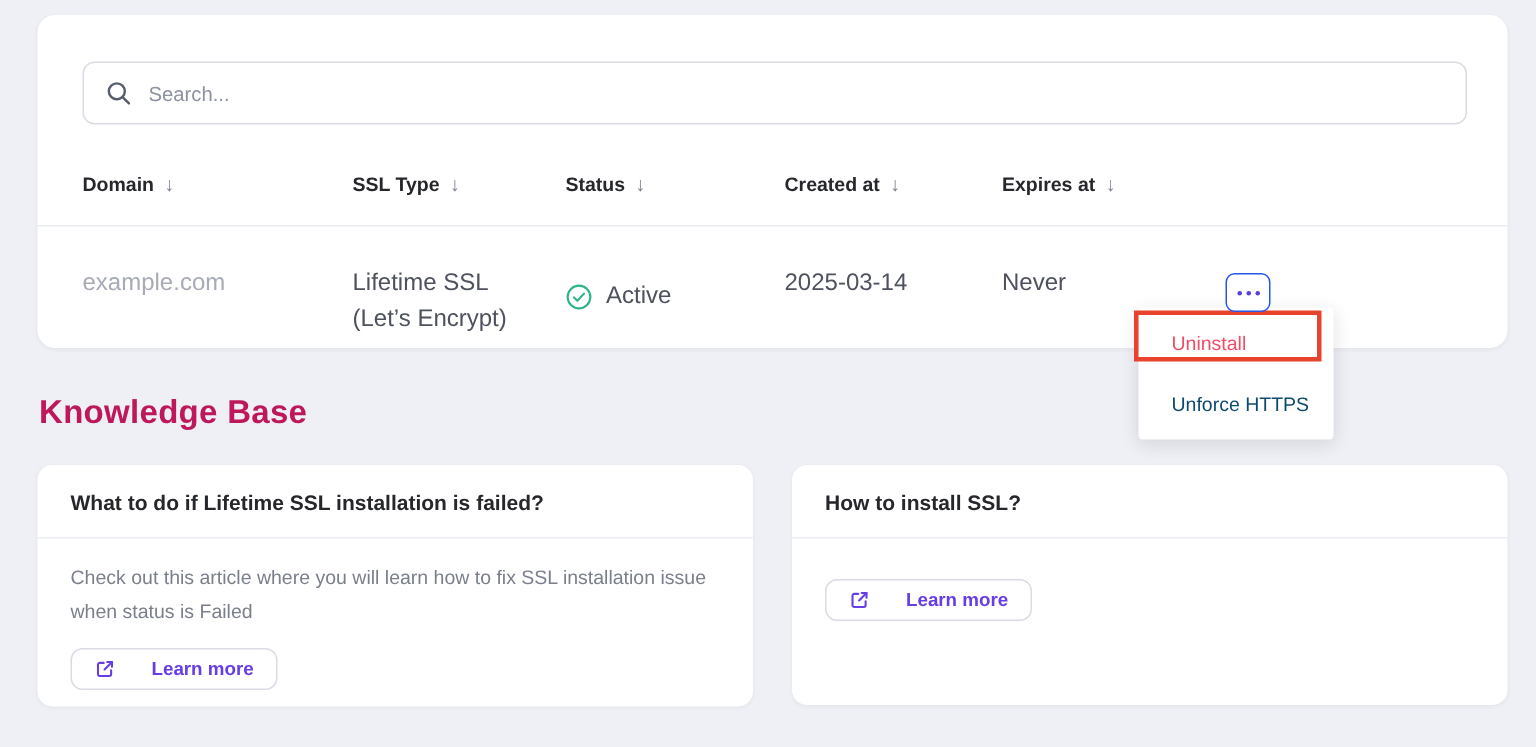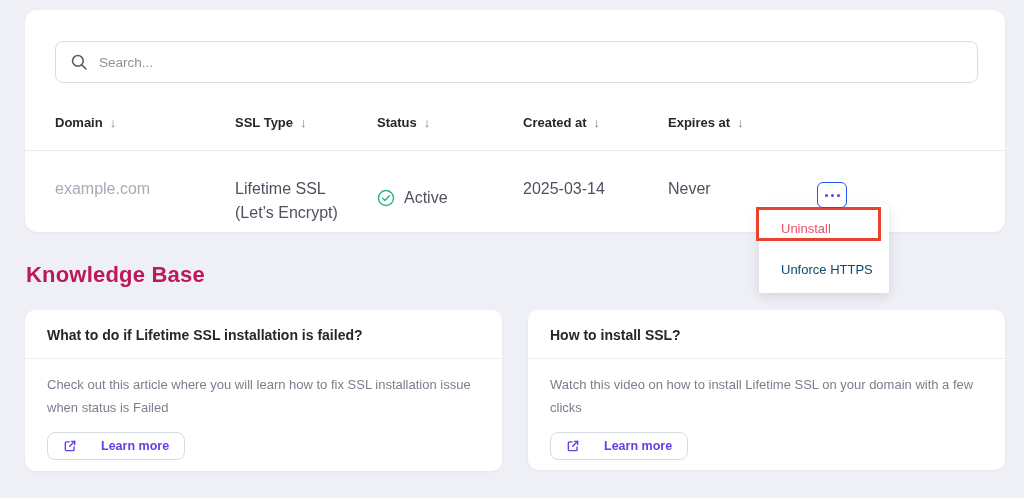--- a/index.html
+++ b/index.html
@@ -211,21 +211,20 @@
           </svg>
         </span>
         <span>Learn more</span>
       </button>
     </div>
   </div>
 
   <div class="kb-card right">
     <div class="kb-card-title">How to install SSL?</div>
     <div class="kb-card-body">
-      <div class="kb-card-text">Watch this video on how to install Lifetime SSL on your domain with a few clicks</div>
       <button class="learn-more-btn">
         <span style="display:flex;">
           <svg width="14" height="14" viewBox="0 0 24 24" fill="none" stroke="#673de6" stroke-width="2.4" stroke-linecap="round" stroke-linejoin="round">
             <path d="M19 13.5v4.5a2 2 0 0 1-2 2H6a2 2 0 0 1-2-2V7a2 2 0 0 1 2-2h4.5"></path>
             <path d="M14.5 4H20v5.5"></path>
             <path d="M20 4l-8.5 8.5"></path>
           </svg>
         </span>
         <span>Learn more</span>
       </button>

